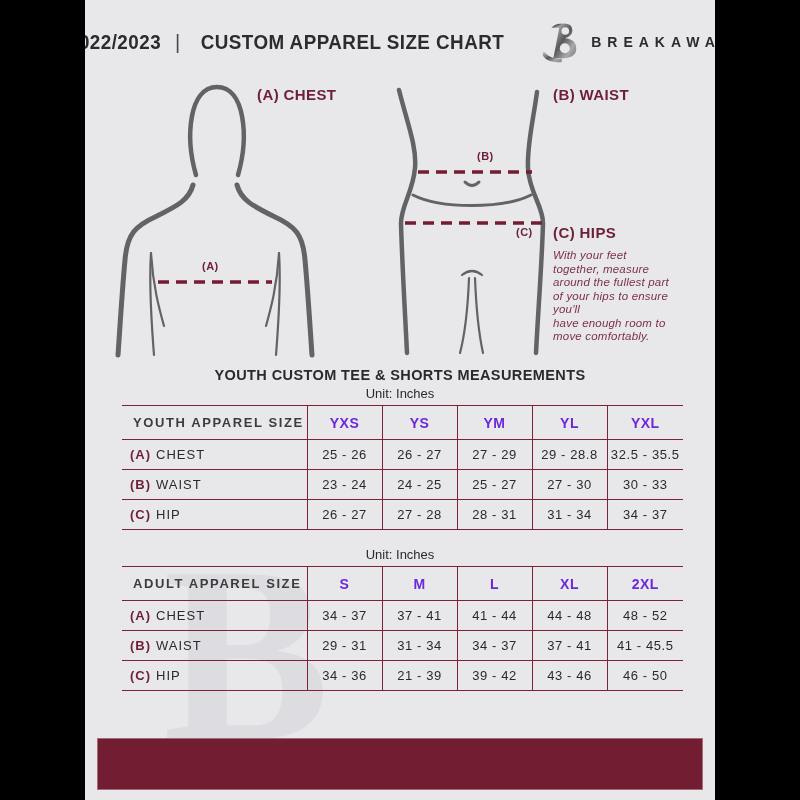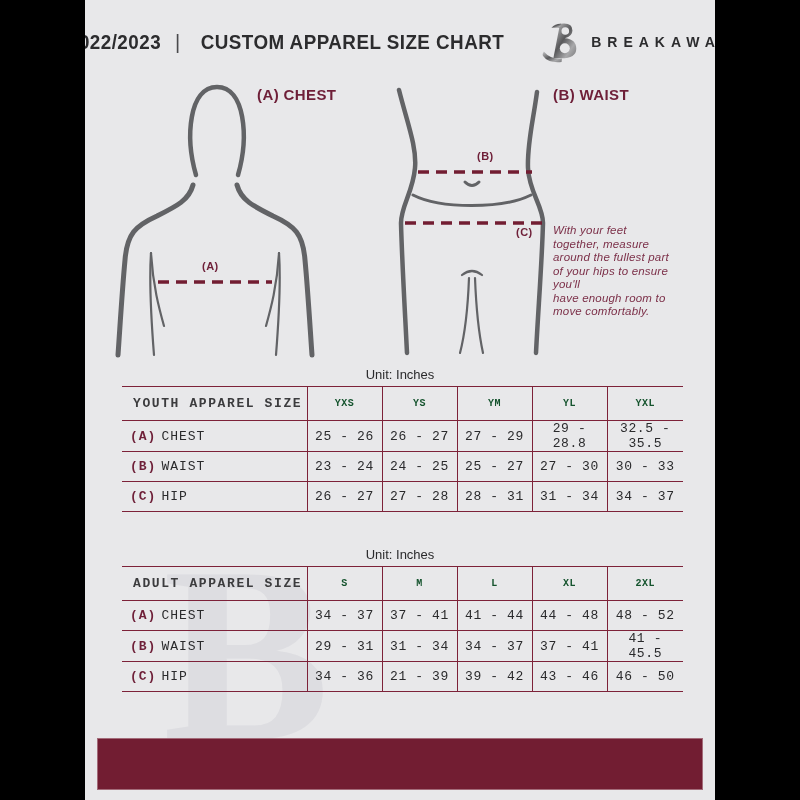--- a/index.html
+++ b/index.html
@@ -80,38 +80,38 @@
   .tbl-title{
     text-align:center;font-size:14.5px;font-weight:700;color:#2a2a2c;
     letter-spacing:.4px;line-height:19px;
   }
   .tbl-unit{
     text-align:center;font-size:13px;color:#2a2a2c;
     line-height:17px;
   }
   table.size-table{
     margin:3px 13px 0 37px;width:561px;table-layout:fixed;
-    border-collapse:collapse;background:transparent;font-family:Liberation Mono, monospace;
+    border-collapse:collapse;background:transparent;
   }
   .size-table tr{
     border-top:1.5px solid var(--table-border);
     border-bottom:1.5px solid var(--table-border);
   }
   .size-table th,.size-table td{
     border-left:1.5px solid var(--table-border);
     font-weight:400;background:transparent;text-align:center;
     color:#2a2a2c;
   }
   .size-table th.c0,.size-table td.c0{border-left:none;}
   .size-table thead tr{height:34px;}
   .size-table tbody tr{height:30px;}
   .size-table th.c0{
     text-align:left;padding-left:11px;font-size:13px;letter-spacing:1.6px;color:#3c3c3e;
   }
-  .size-table th{font-size:10px;font-weight:700;color:#14532d;letter-spacing:.5px;}
+  .size-table th{font-size:14px;font-weight:700;color:#6d28d9;letter-spacing:.5px;}
   .size-table td{font-size:13px;letter-spacing:.6px;}
   .size-table td.c0{text-align:left;padding-left:8px;letter-spacing:1px;}
   .pfx{font-weight:700;color:var(--heading-text);margin-right:5px;}
   
   .footer-bar{
     position:absolute;left:12px;top:738px;width:606px;height:52px;
     background:var(--accent-maroon);
     border:1px solid rgba(255,255,255,.35);
     z-index:3;
   }
@@ -176,33 +176,35 @@
     <span class="marker marker-b">(B)</span>
     <span class="marker marker-c">(C)</span>
 
     <div class="instr instr-a">
       <div class="instr-heading">(A) CHEST</div>
     </div>
     <div class="instr instr-b">
       <div class="instr-heading">(B) WAIST</div>
     </div>
     <div class="instr instr-c">
+      <div class="instr-heading">(C) HIPS</div>
       <div class="instr-body">With your feet
 together, measure
 around the fullest part
 of your hips to ensure
 you'll
 have enough room to
 move comfortably.</div>
     </div>
   </div>
 
   <div class="watermark">B</div>
 
   <div class="tbl-section youth-section">
+    <div class="tbl-title">YOUTH CUSTOM TEE &amp; SHORTS MEASUREMENTS</div>
     <div class="tbl-unit">Unit: Inches</div>
     <table class="size-table">
       <colgroup>
           <col style="width:185px">
           <col style="width:75px">
           <col style="width:75px">
           <col style="width:75px">
           <col style="width:75px">
           <col style="width:76px">
         </colgroup>

